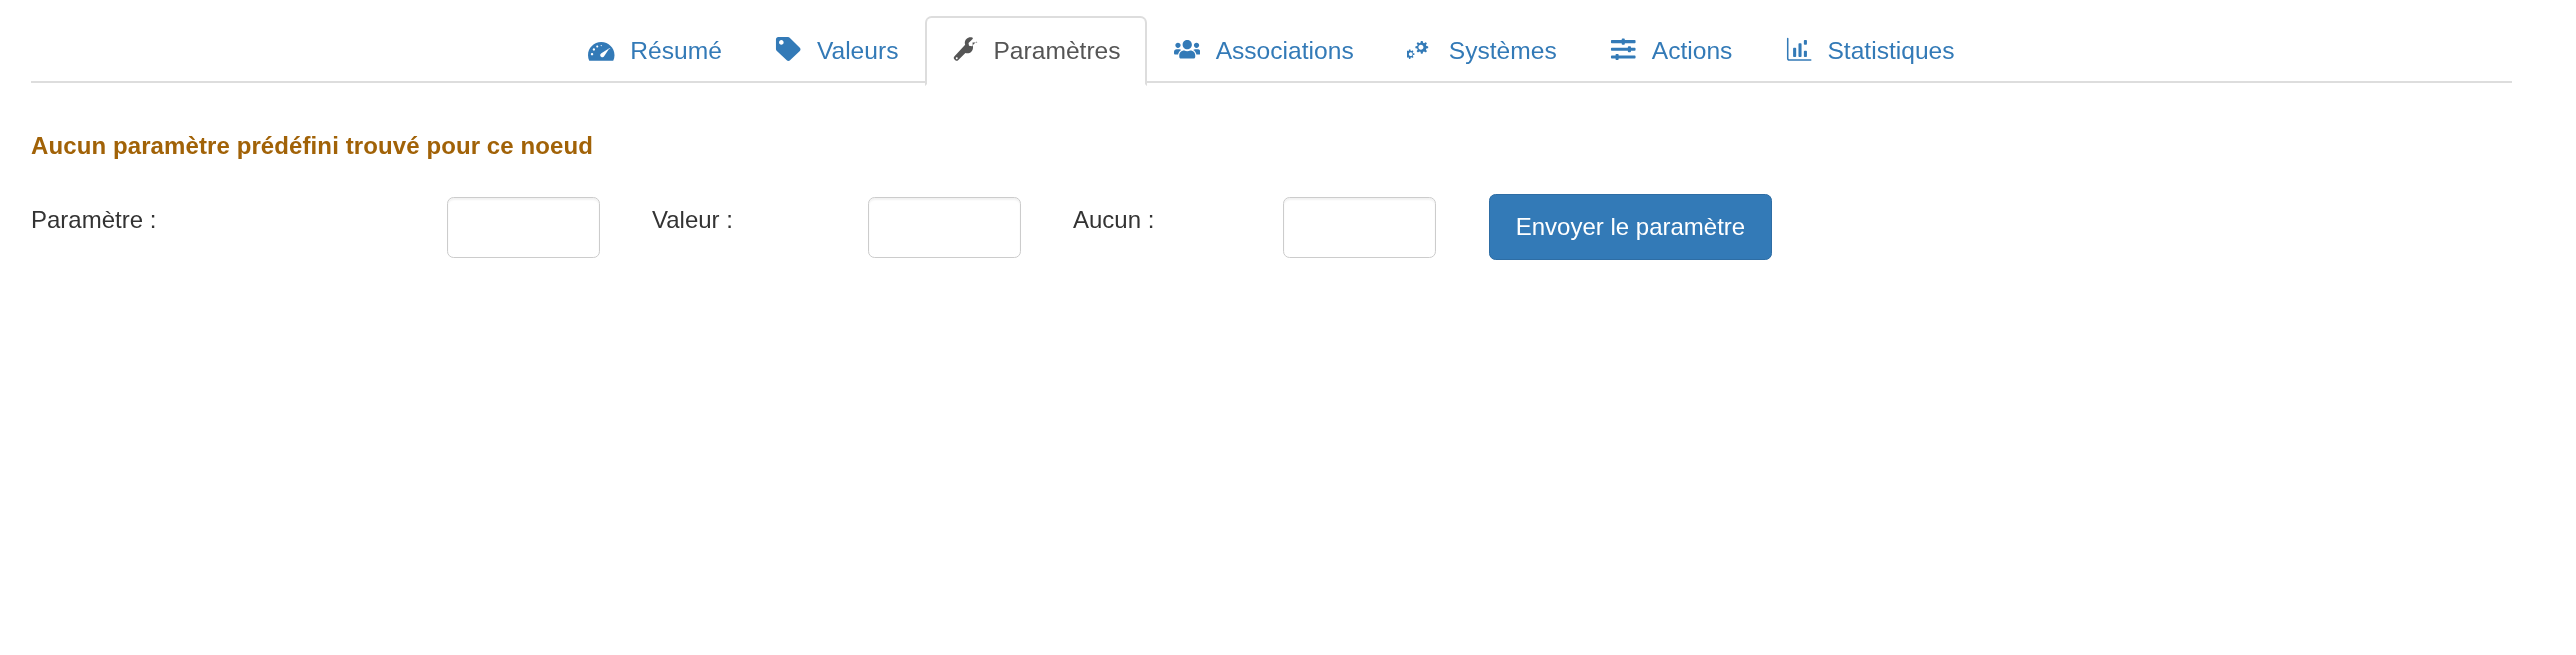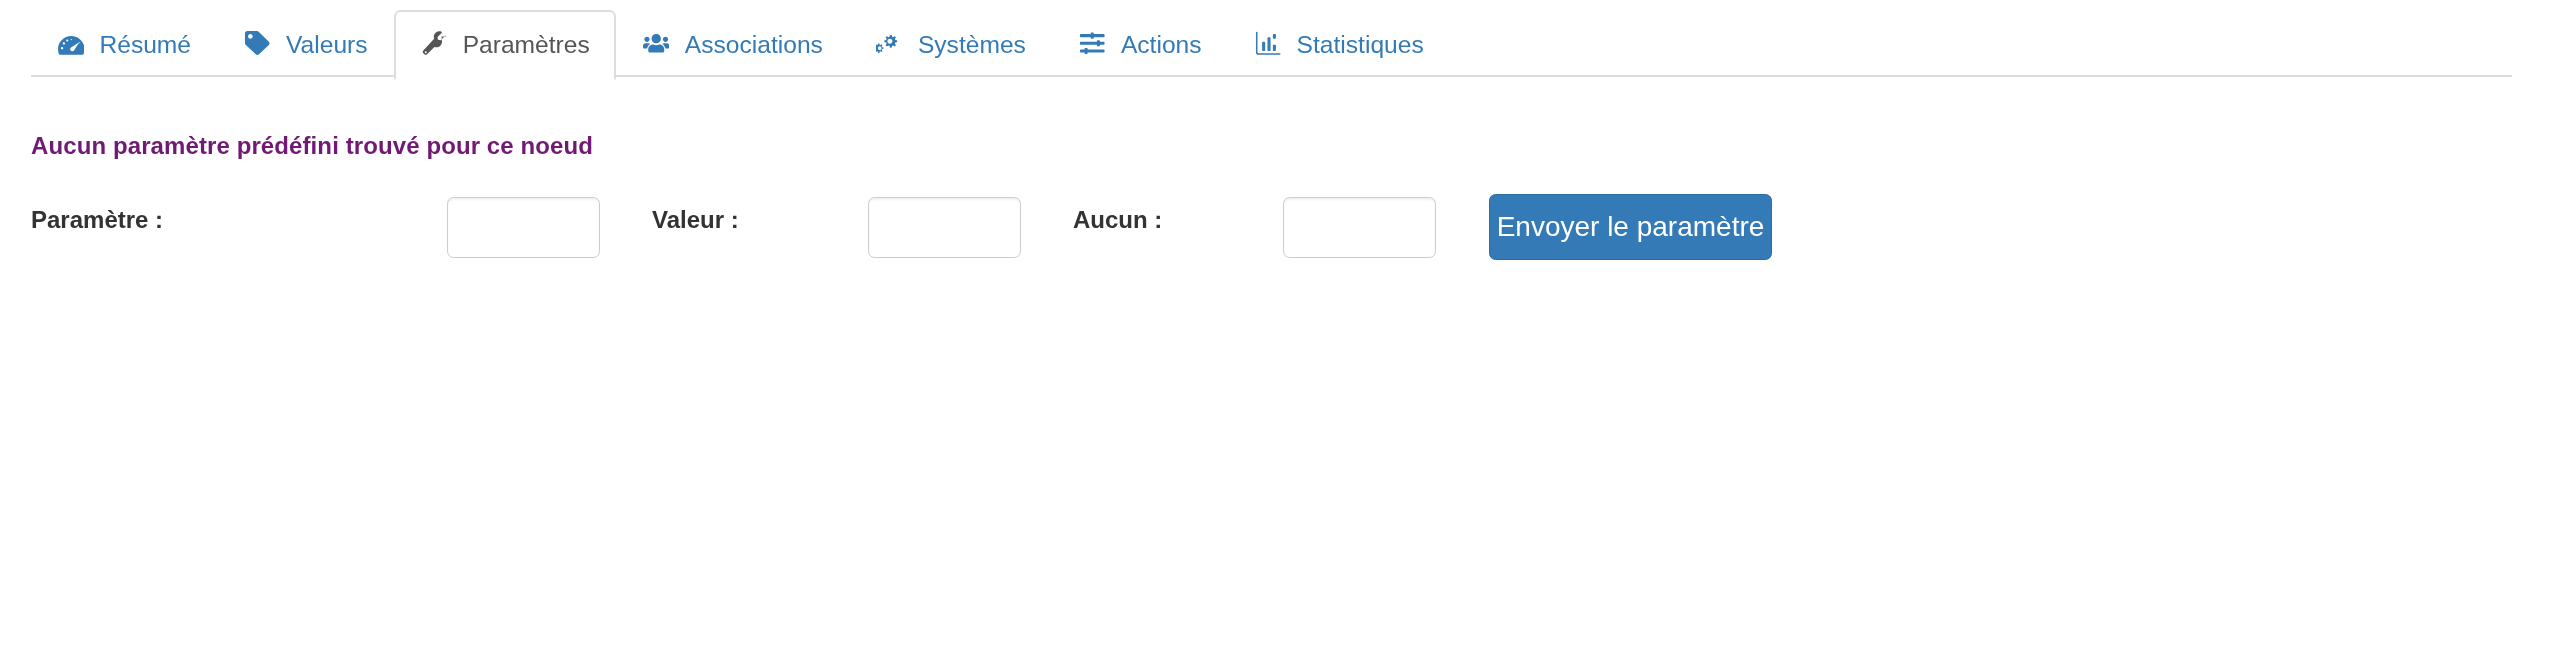--- a/index.html
+++ b/index.html
@@ -19,27 +19,28 @@
     position: relative;
     width: 2576px;
     height: 655px;
     background: #ffffff;
   }
 
   
   .tab-bar {
     position: absolute;
     left: 31px;
-    top: 10px;
+    top: 16px;
     width: 2481px;
     height: 67px;
     border-bottom: 2.8px solid #dddddd;
     box-sizing: border-box;
     white-space: nowrap;
     font-size: 0;
+    text-align: center;
   }
 
   .tab {
     display: inline-block;
     vertical-align: bottom;
     position: relative;
     height: 67px;
     box-sizing: border-box;
     padding: 17px 24.6px 0 24.6px;
     font-size: 24.6px;
@@ -77,39 +78,39 @@
   .tab-label { display: inline-block; vertical-align: baseline; }
 
   
   .empty-message {
     position: absolute;
     left: 31px;
     top: 131px;
     font-size: 24px;
     line-height: 30px;
     font-weight: bold;
-    color: #701a75;
+    color: #a16207;
     letter-spacing: 0.1px;
   }
 
   
   .param-form {
     position: absolute;
     left: 0;
     top: 194px;
     width: 2576px;
     height: 76px;
   }
 
   .form-label {
     position: absolute;
     top: 11.4px;
     font-size: 24px;
     line-height: 30px;
-    font-weight: bold;
+    font-weight: normal;
     color: #333333;
     white-space: nowrap;
   }
 
   .form-input {
     position: absolute;
     top: 2.8px;
     width: 153px;
     height: 61px;
     box-sizing: border-box;
@@ -129,21 +130,21 @@
     top: 0px;
     left: 1489px;
     width: 283px;
     height: 66px;
     box-sizing: border-box;
     background: #337ab7;
     border: 1.9px solid #2e6da4;
     border-radius: 6.6px;
     color: #ffffff;
     font-family: "Liberation Sans", sans-serif;
-    font-size: 28px;
+    font-size: 24px;
     line-height: 30px;
     font-weight: normal;
     cursor: pointer;
     padding: 0;
     text-align: center;
     white-space: nowrap;
   }
 
   
   #label-parametre { left: 31px; }

